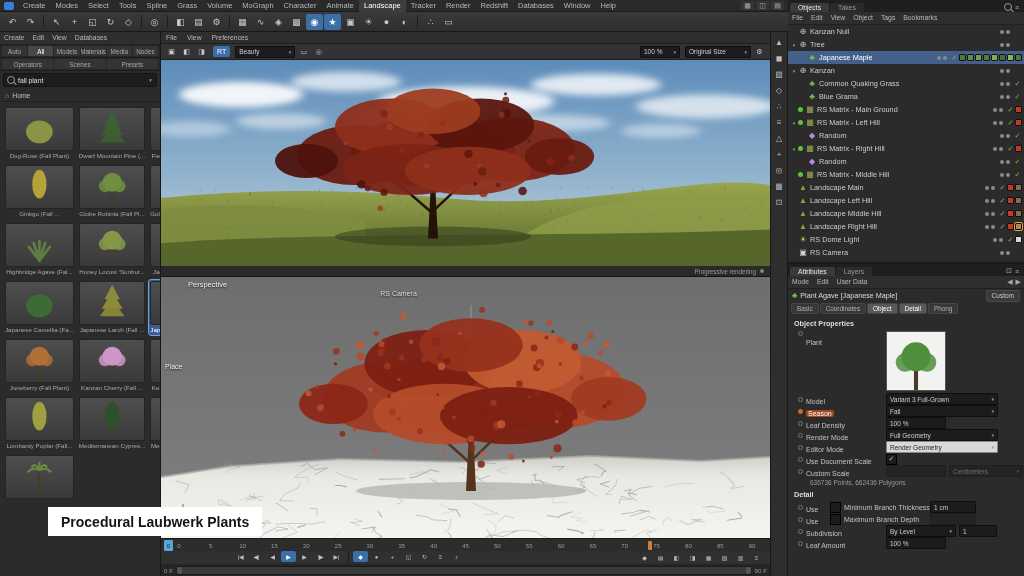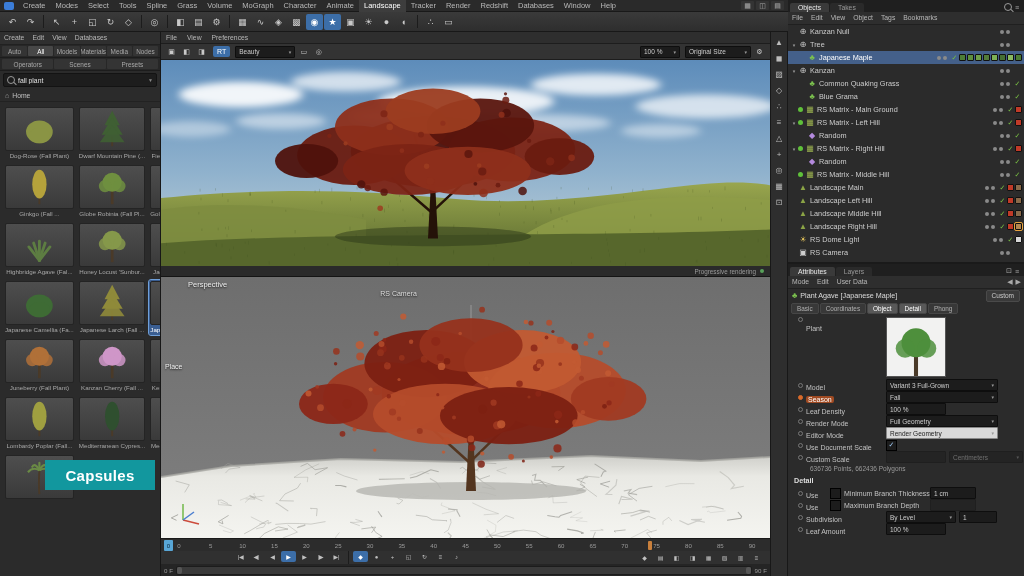--- a/index.html
+++ b/index.html
@@ -1244,20 +1244,21 @@
         <span>Plant Agave [Japanese Maple]</span>
         <span class="preset-btn">Custom</span>
       </div>
       <div class="am-chips" id="am-chips">
           <span class="am-chip">Basic</span>
           <span class="am-chip">Coordinates</span>
           <span class="am-chip active">Object</span>
           <span class="am-chip active">Detail</span>
           <span class="am-chip">Phong</span>
         </div>
+      <div class="am-heading">Object Properties</div>
       <div class="am-plant-row">
         <span class="p-dot"></span>
         <span class="a-labelcol"><span class="a-label">Plant</span></span>
         <div class="plant-thumb">
           <div class="pt-svg" id="pt-svg">
               <svg viewBox="0 0 40 44">
                 <rect x="18.6" y="26" width="2.8" height="14" fill="#4a3a28"></rect>
                 <circle cx="20" cy="17" r="10" fill="#4e8f3c"></circle>
                 <circle cx="12.5" cy="21" r="6.5" fill="#4e8f3c" opacity=".85"></circle>
                 <circle cx="27.5" cy="21" r="6.5" fill="#4e8f3c" opacity=".85"></circle>
@@ -1329,14 +1330,14 @@
           </div>
           <div class="a-row">
             <span class="p-dot"></span>
             <span class="a-labelcol"><span class="a-label">Leaf Amount</span></span>
             <div class="val num">100 %</div>
           </div>
         </div>
     </div>
   </aside>
 
-  <div id="badge-capsules">Capsules</div>
+  <div id="badge-title">Procedural Laubwerk Plants</div>
 </div>
 
 </body></html>

